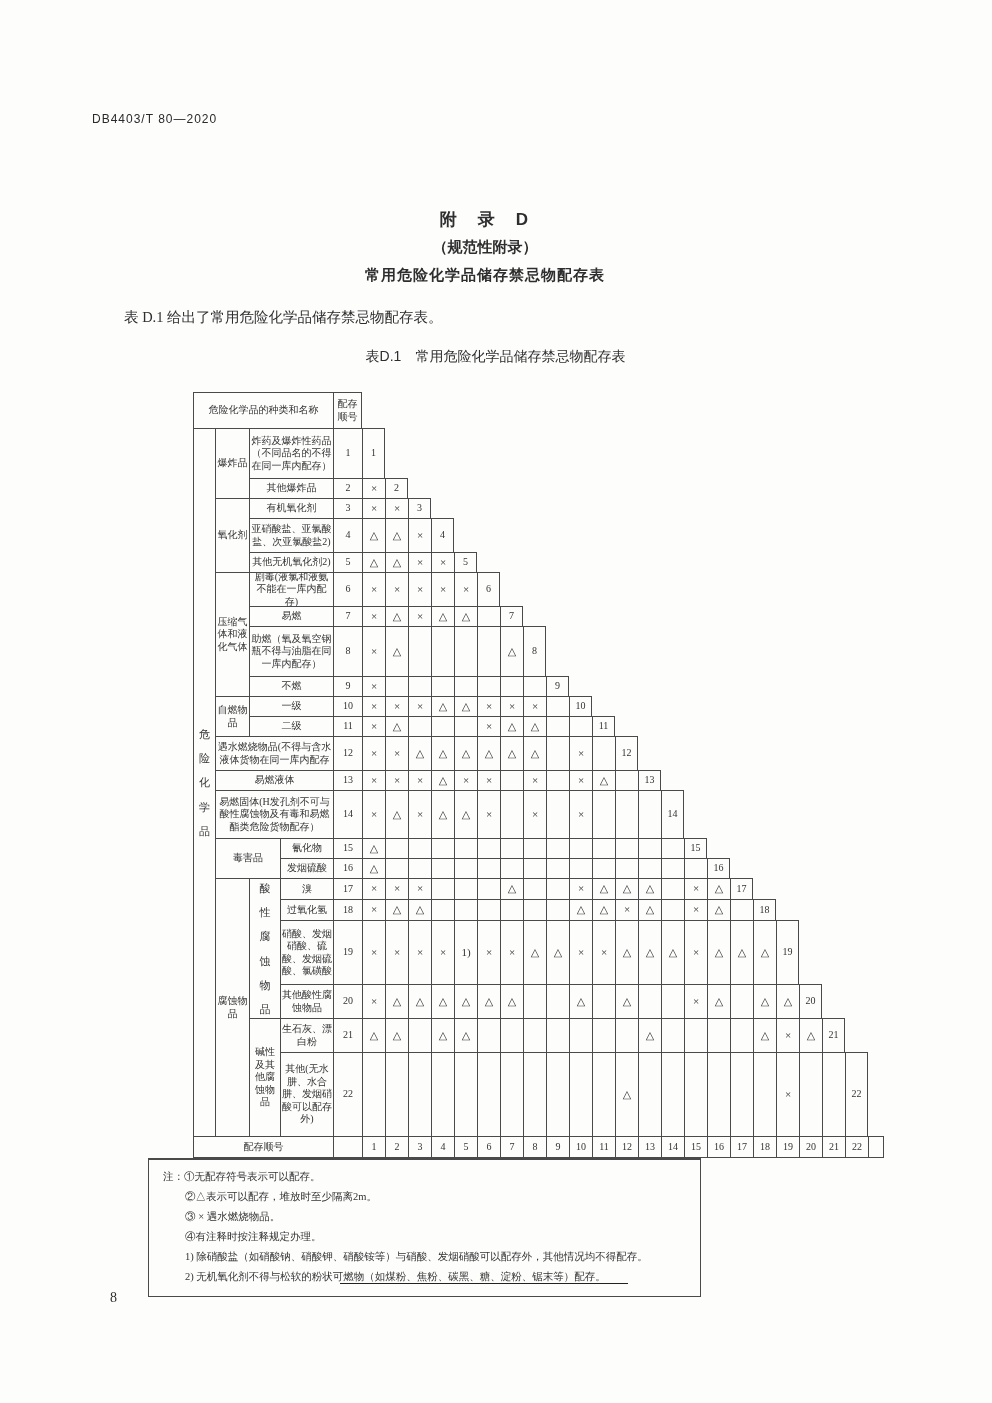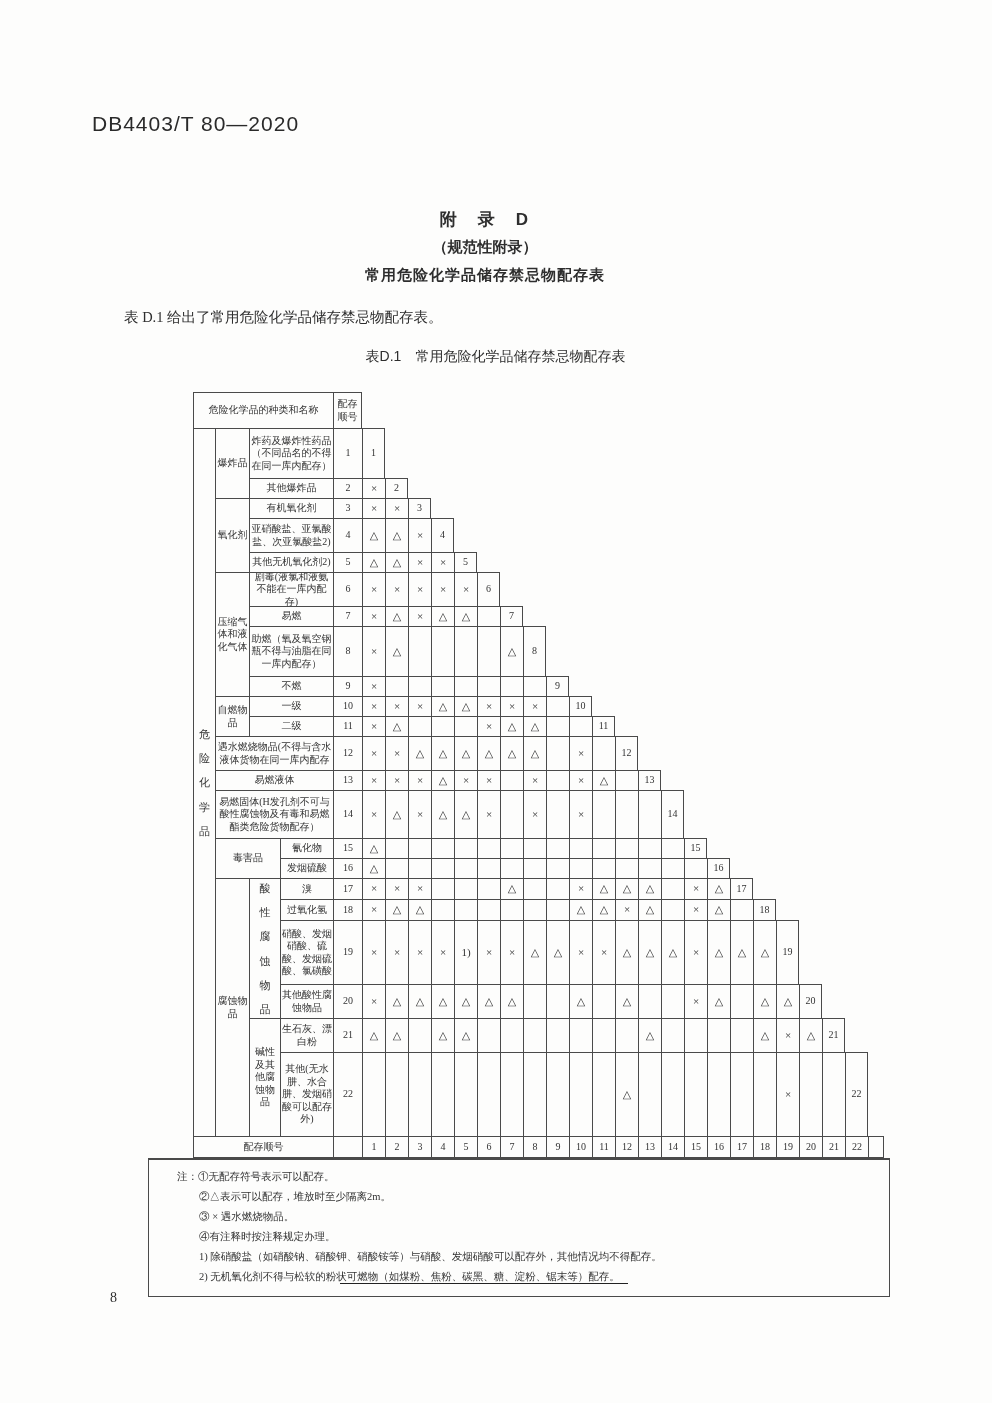--- a/index.html
+++ b/index.html
@@ -1,40 +1,40 @@
 <!DOCTYPE html>
 <html><head>
 <meta charset="utf-8">
 <style>
   html,body{margin:0;padding:0;background:#e8e8e8;}
   #page{position:relative;width:992px;height:1403px;background:#fdfdfc;margin:0 auto;
         font-family:"Liberation Serif", serif;color:#2e2e2e;overflow:hidden;}
   .doc-code{position:absolute;left:92px;top:112px;font-family:"Liberation Sans",sans-serif;
-        font-size:21px;letter-spacing:1px;color:#2a2a2a;}
+        font-size:12px;letter-spacing:1px;color:#2a2a2a;}
   .center-block{position:absolute;left:90px;width:790px;text-align:center;}
   .h-appendix{top:208px;font-family:"Liberation Sans",sans-serif;font-weight:bold;font-size:17px;letter-spacing:2px;}
   .h-sub{top:238px;font-family:"Liberation Sans",sans-serif;font-weight:bold;font-size:15px;}
   .h-main{top:266px;font-family:"Liberation Sans",sans-serif;font-weight:bold;font-size:15px;letter-spacing:1px;}
   .intro{position:absolute;left:124px;top:308px;font-size:14.5px;}
   .caption{position:absolute;left:148px;width:695px;top:348px;text-align:center;
         font-family:"Liberation Sans",sans-serif;font-weight:normal;font-size:14px;}
   #table-wrap{position:absolute;left:148px;top:392px;width:691px;}
   #matrix{display:grid;
     grid-template-columns:22px 34px 31px 53px 29px repeat(22,23px) 16px;
     grid-template-rows:36px 50px 20px 20px 34px 20px 34px 20px 50px 20px 20px 20px 34px 20px 48px 20px 20px 21px 21px 64px 34px 34px 84px 22px;
     background:transparent;padding-left:45px;}
   .cell{border-left:1px solid #4a4a4a;border-top:1px solid #4a4a4a;
         display:flex;align-items:center;justify-content:center;text-align:center;
         line-height:1.25;font-size:10px;color:#333;overflow:hidden;padding:0 1px;box-sizing:border-box;}
   .bR{border-right:1px solid #4a4a4a;} .bB{border-bottom:1px solid #4a4a4a;}
   .sym{font-size:11px;} .numc{font-size:10px;} .vert{width:1em;word-break:break-all;line-height:2.2;
         display:inline-block;font-size:11px;}
   .wrapzh{word-break:break-all;}
-  #notes{border:1px solid #4a4a4a;border-top:2px solid #4a4a4a;box-sizing:border-box;width:742px;
-        padding:7px 12px 9px 28px;font-size:10.5px;line-height:1.9;color:#333;}
+  #notes{border:1px solid #4a4a4a;border-top:2px solid #4a4a4a;box-sizing:border-box;width:553px;
+        padding:7px 12px 9px 14px;font-size:10.5px;line-height:1.9;color:#333;}
   .note-line{white-space:nowrap;}
   .note-indent{padding-left:22px;}
   .page-num{position:absolute;left:110px;top:1290px;font-size:14px;}
   .footer-rule{position:absolute;left:340px;top:1283px;width:288px;border-top:1.5px solid #222;}
 </style>
 </head>
 <body>
 
 <div id="page">
   <div class="doc-code">DB4403/T 80—2020</div>

